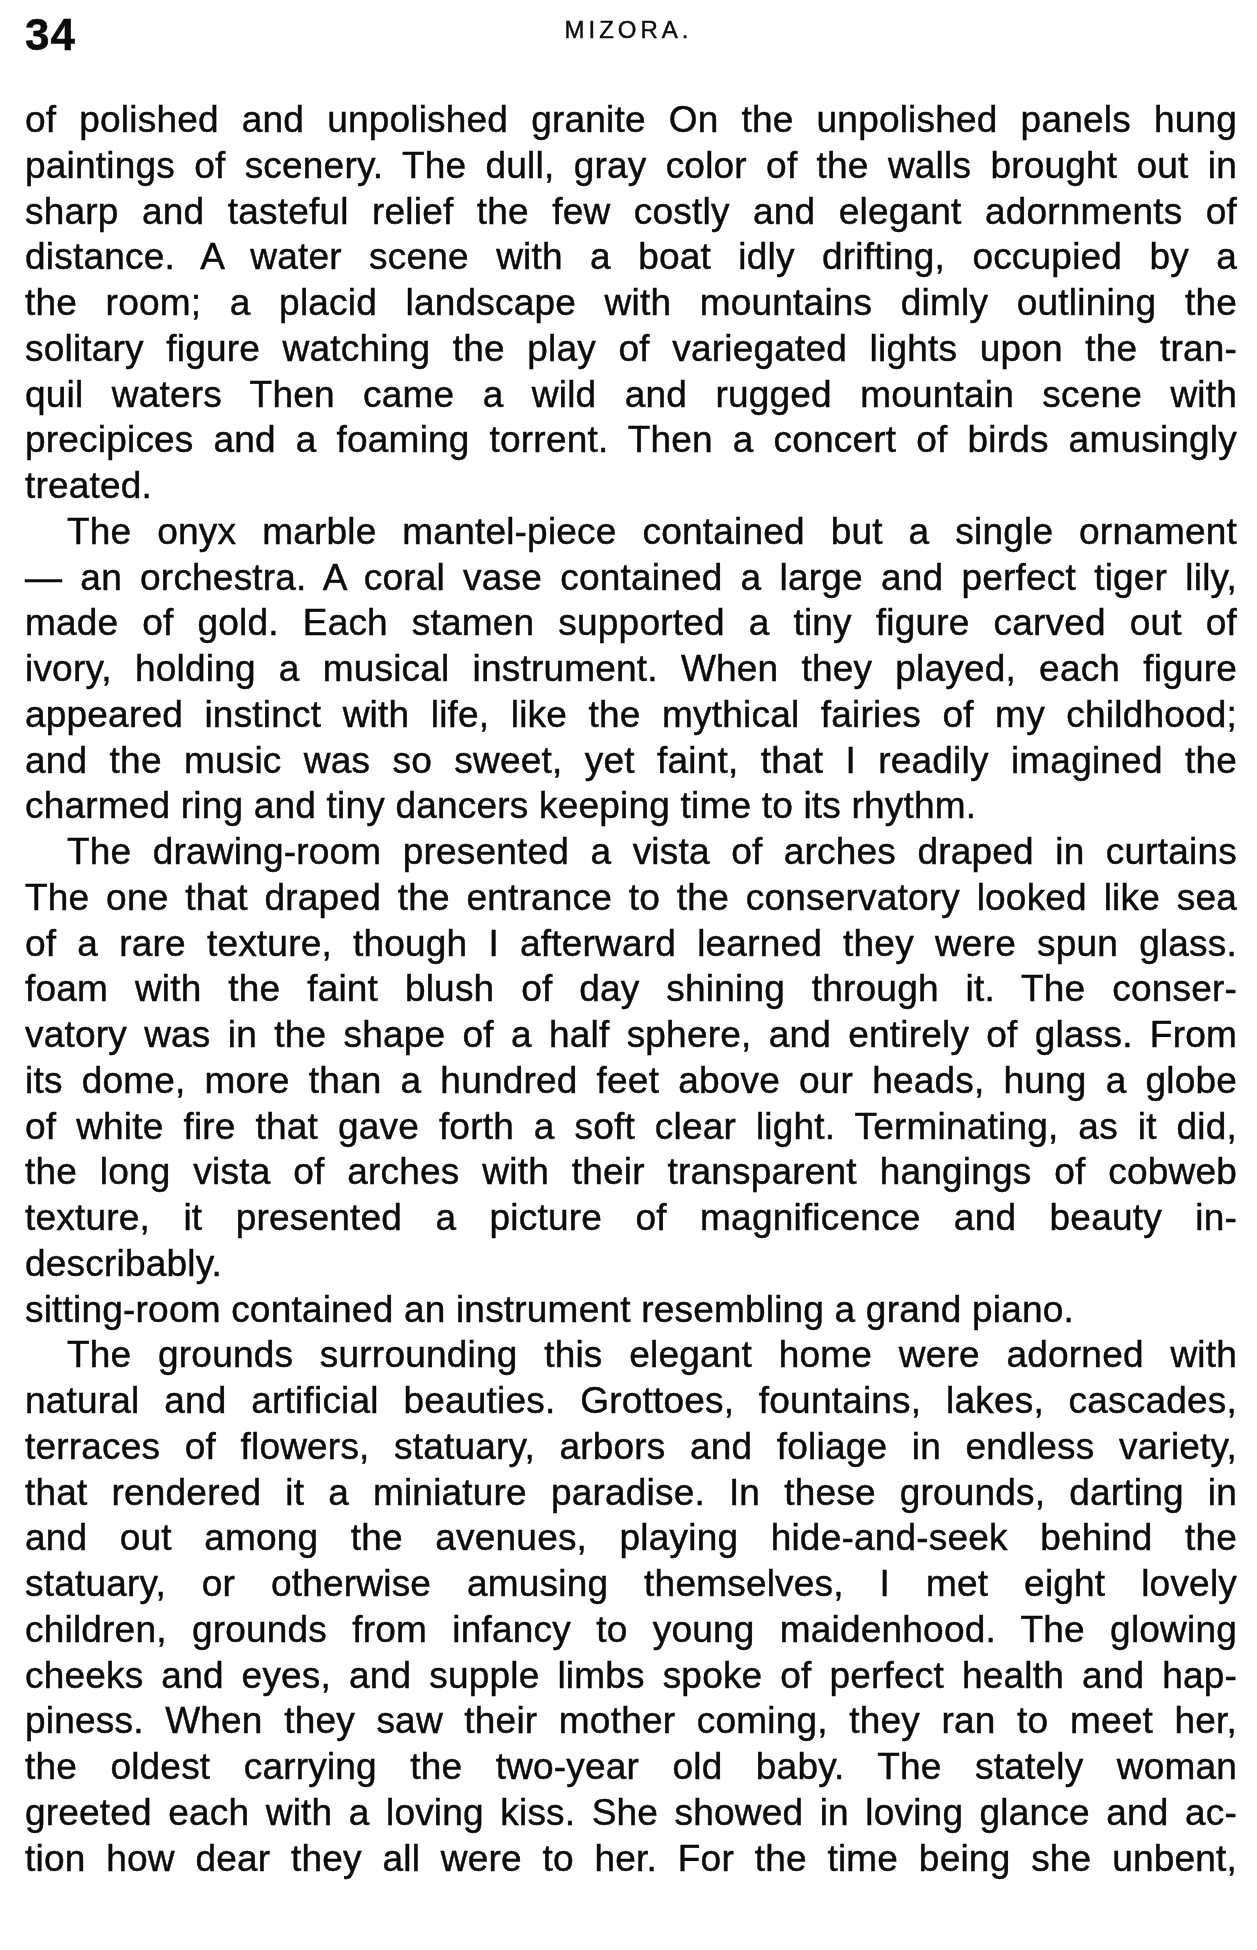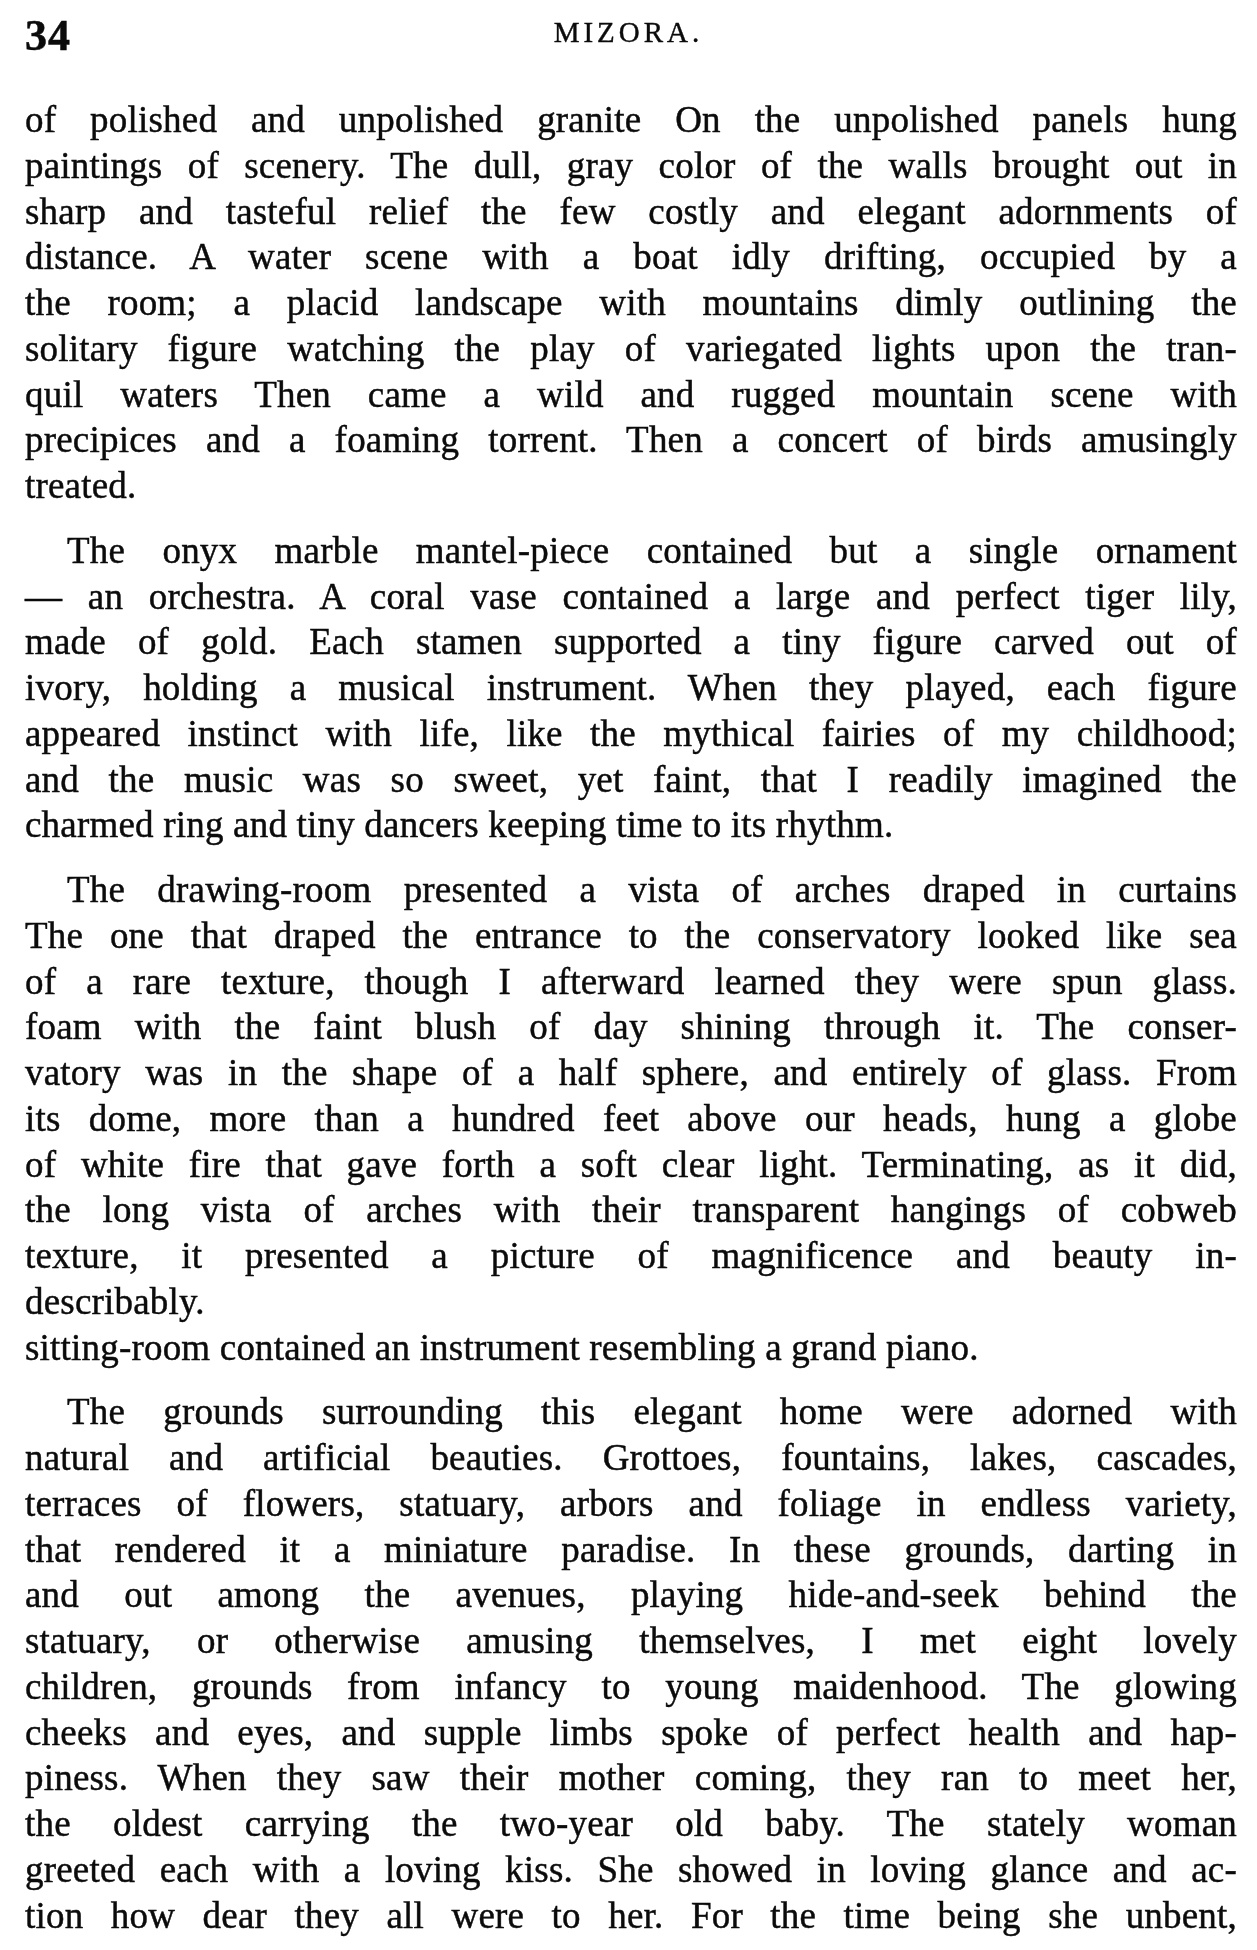--- a/index.html
+++ b/index.html
@@ -6,40 +6,40 @@
     margin: 0;
     padding: 0;
     background: #ffffff;
   }
   #page {
     position: relative;
     width: 1257px;
     height: 1950px;
     background: var(--page-bg, #ffffff);
     color: var(--ink, #0b0b0b);
-    font-family: Liberation Serif, serif;
+    font-family: Liberation Sans, sans-serif;
     overflow: hidden;
   }
   
   #page-number {
     position: absolute;
     left: 25px;
     top: 10px;
     font-size: 44px;
     font-weight: bold;
     letter-spacing: 1px;
     -webkit-text-stroke: 0.5px currentColor;
   }
   #running-title {
     position: absolute;
     left: 0;
     right: 0;
     top: 16px;
     text-align: center;
-    font-size: 29px;
+    font-size: 24px;
     letter-spacing: 4px;
     -webkit-text-stroke: 0.4px currentColor;
   }
   
   #page-body {
     position: absolute;
     left: 25px;
     top: 97px;
     width: 1212px;
   }
@@ -51,21 +51,20 @@
     font-size: 37px;
     line-height: 45.75px;
     white-space: normal;
     text-align: justify;
     text-align-last: justify;
     letter-spacing: 0.2px;
     -webkit-text-stroke: 0.45px currentColor;
   }
   .paragraph.indented .line.first {
     padding-left: 42px;
-    margin-top: 19px;
   }
   .line.last {
     text-align-last: left;
   }
   .line.last.justified {
     text-align-last: justify;
   }
 </style>
 </head>
 <body>

